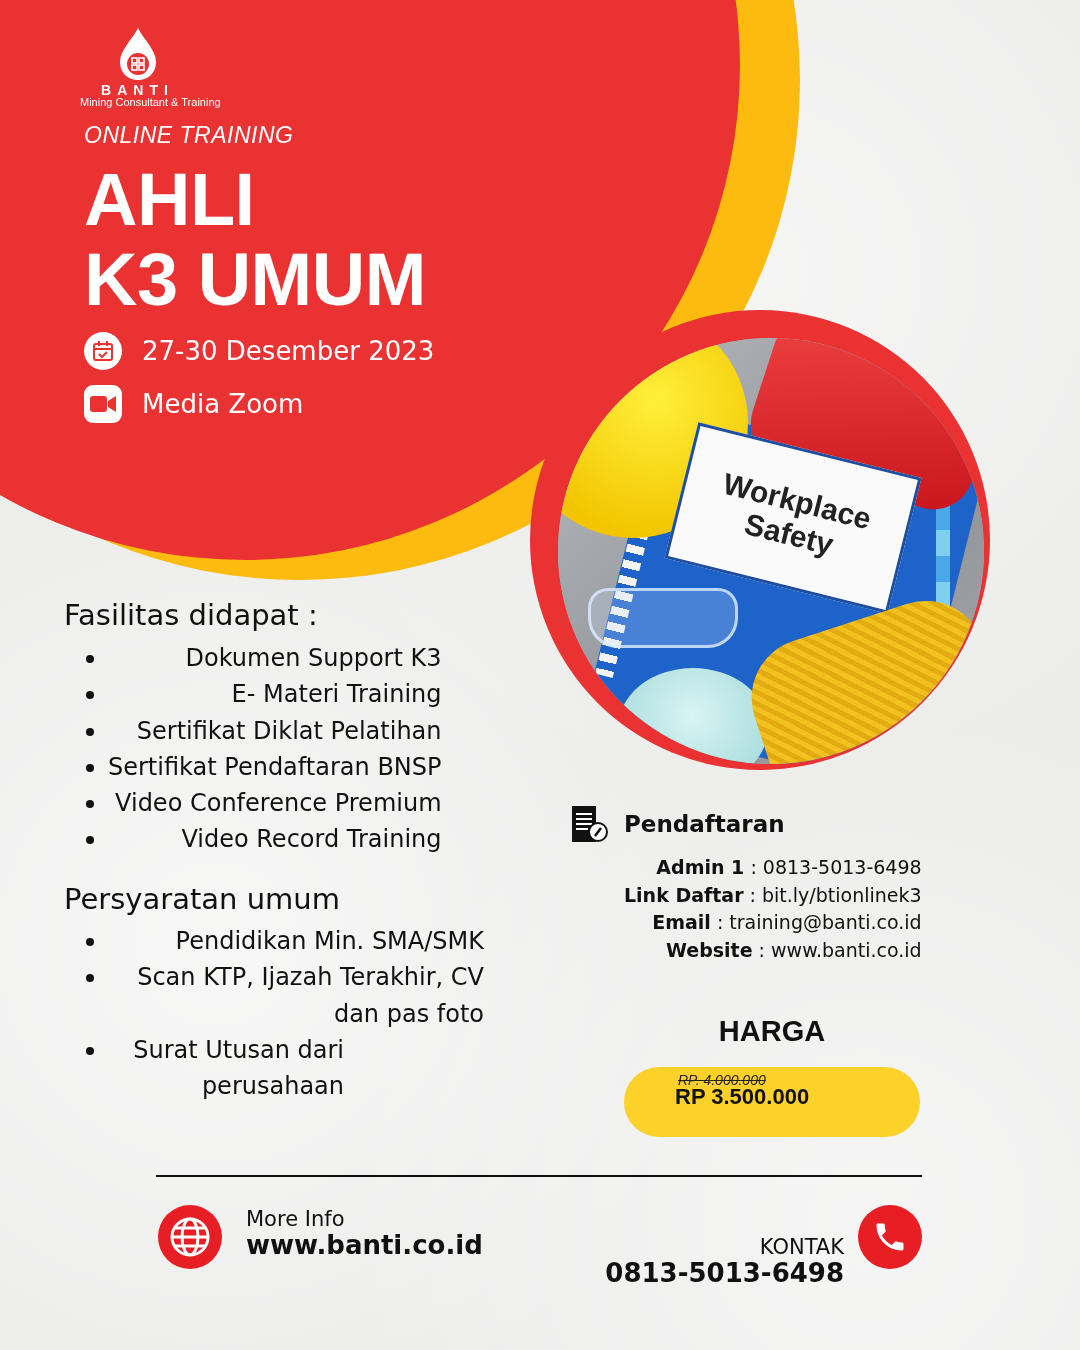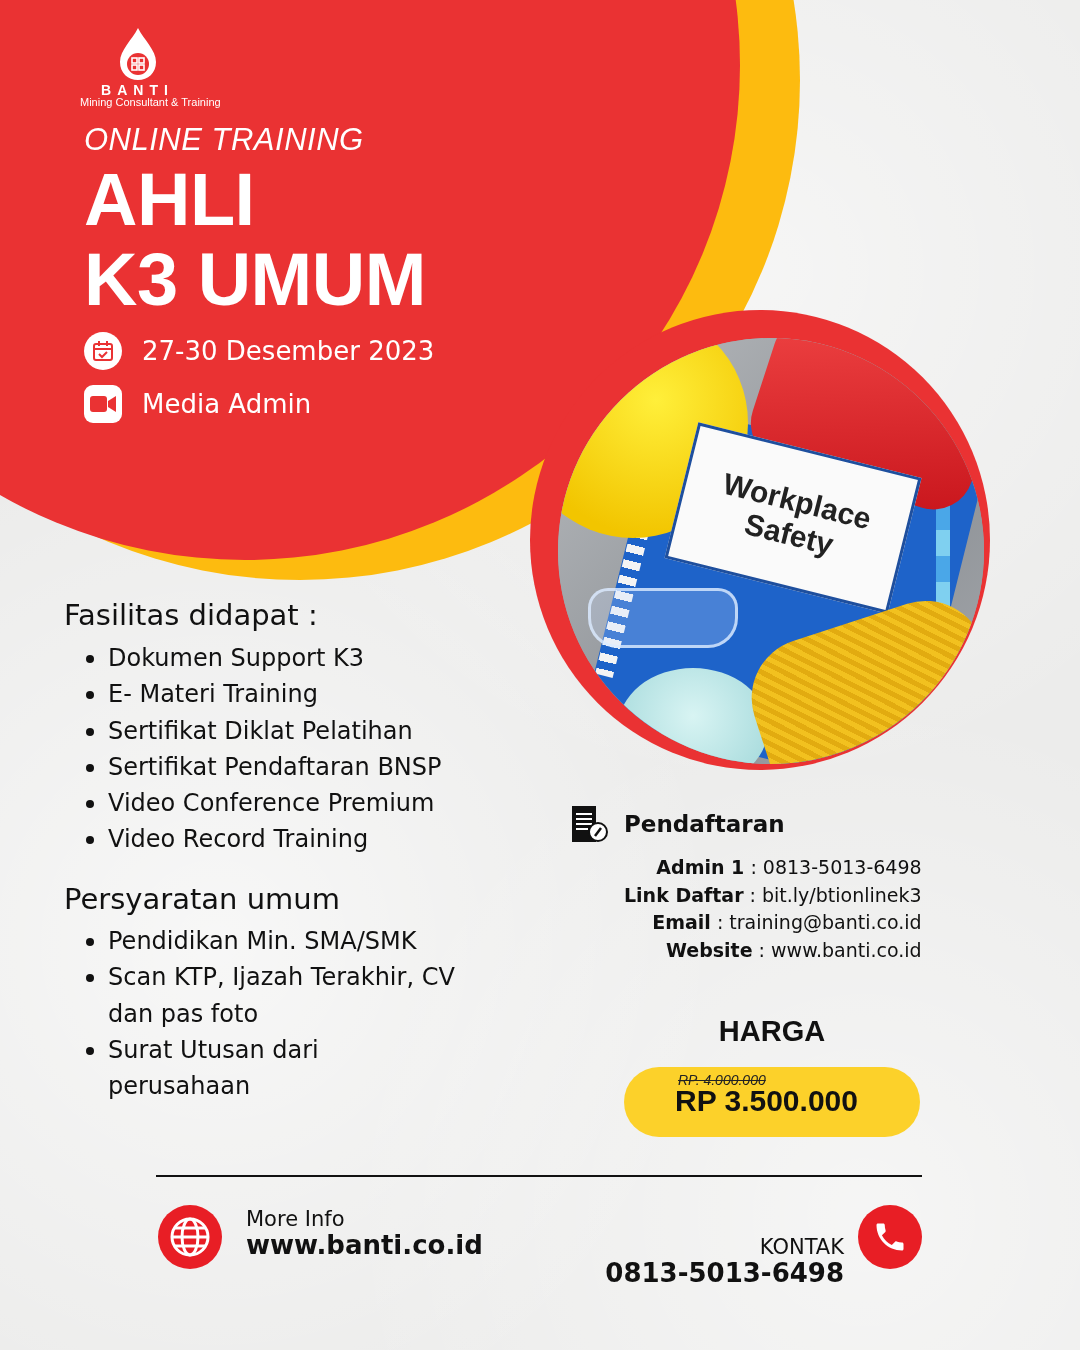--- a/index.html
+++ b/index.html
@@ -59,43 +59,43 @@
   .photo .mask { position:absolute; left:60px; top:330px; width:150px; height:120px; border-radius:50%; background: radial-gradient(circle at 50% 40%, #d8f4f3, #9ed6d8); }
   .photo .glove { position:absolute; left:200px; top:280px; width:240px; height:180px; border-radius: 60px 60px 20px 40px; background: repeating-linear-gradient(45deg,#f2c11f 0 5px,#e2ab10 5px 10px); transform: rotate(-18deg); }
   .photo .tabs { position:absolute; left:378px; top:140px; width:14px; height:160px; background: repeating-linear-gradient(180deg,#7fd0f0 0 26px, #4aa7e8 26px 52px); }
 
   
   .logo { position:absolute; left:80px; top:28px; width:115px; text-align:center; color:#fff; }
   .logo .flame { width:40px; height:52px; margin:0 auto; position:relative; }
   .logo .brand { font-family:"Liberation Sans", sans-serif; font-size:14px; letter-spacing:6px; font-weight:bold; margin-top:2px; }
   .logo .tag { font-family:"Liberation Sans", sans-serif; font-size:11px; white-space:nowrap; margin-top:-2px; }
 
-  .online { position:absolute; left:84px; top:122px; color:#fff; font-family:"Liberation Sans", sans-serif; font-style:italic; font-size:31px; letter-spacing:0.5px; }
+  .online { position:absolute; left:84px; top:122px; color:#fff; font-family:"Liberation Sans", sans-serif; font-style:italic; font-size:23px; letter-spacing:0.5px; }
   .title { position:absolute; left:84px; top:160px; color:#fff; font-family:"Liberation Sans", sans-serif; font-weight:bold; font-size:74px; line-height:80px; letter-spacing:-0.5px; }
 
   .meta-row { position:absolute; left:84px; display:flex; align-items:center; color:#fff; font-family:"DejaVu Sans", sans-serif; font-size:26px;text-align:center; }
   .meta-row .ic { width:38px; height:38px; background:#fff; display:flex; align-items:center; justify-content:center; margin-right:20px; }
   .meta-row .ic.round { border-radius:50%; }
   .meta-row .ic.sq { border-radius:9px; }
 
   .section-title { position:absolute; left:64px; font-family:"DejaVu Sans", sans-serif; font-size:29px; color:#111; }
   .list { position:absolute; left:84px; list-style:none; font-family:"DejaVu Sans", sans-serif; font-size:24px; color:#111; }
-  .list li { position:relative; padding-left:24px; line-height:36.3px; }
+  .list li { position:relative; padding-left:24px; line-height:36.3px;text-align:right; }
   .list li::before { content:""; position:absolute; left:2px; top:15px; width:8px; height:8px; border-radius:50%; background:#111; }
 
   .reg { position:absolute; left:572px; top:806px; }
   .reg .head { display:flex; align-items:center; }
   .reg .head .t { font-family:"DejaVu Sans", sans-serif; font-weight:bold; font-size:23px; margin-left:16px; margin-top:-6px; }
   .reg .rows { margin-left:52px; margin-top:6px; font-family:"DejaVu Sans", sans-serif; font-size:19px; line-height:27.5px;text-align:right; }
   .reg .rows b { font-weight:bold; }
 
   .harga { position:absolute; left:624px; top:1015px; width:296px; text-align:center; font-family:"Liberation Sans", sans-serif; font-weight:bold; font-size:29px; }
   .price-pill { position:absolute; left:624px; top:1067px; width:296px; height:70px; border-radius:35px; background:#fcd12a; }
   .price-old { position:absolute; left:678px; top:1072px; font-family:"Liberation Sans", sans-serif; font-style:italic; font-size:14px; color:#222; text-decoration: line-through; }
-  .price-new { position:absolute; left:675px; top:1084px; font-family:"Liberation Sans", sans-serif; font-weight:bold; font-size:30px; color:#111; }
+  .price-new { position:absolute; left:675px; top:1084px; font-family:"Liberation Sans", sans-serif; font-weight:bold; font-size:22px; color:#111; }
 
   .divider { position:absolute; left:156px; top:1175px; width:766px; height:2px; background:#111; }
 
   .circle-ic { position:absolute; width:64px; height:64px; border-radius:50%; background:#e81e25; display:flex; align-items:center; justify-content:center; }
   .foot-left { position:absolute; left:246px; top:1207px; }
   .foot-left .small { font-family:"DejaVu Sans", sans-serif; font-size:21px; color:#111; }
   .foot-left .big { font-family:"DejaVu Sans", sans-serif; font-weight:bold; font-size:26px; color:#111; margin-top:-1px; }
   .foot-right { position:absolute; right:236px; top:1207px; text-align:right;margin-top:28px; }
   .foot-right .small { font-family:"DejaVu Sans", sans-serif; font-size:21px; color:#111; }
   .foot-right .big { font-family:"DejaVu Sans", sans-serif; font-weight:bold; font-size:26px; color:#111; margin-top:-1px; }
@@ -142,21 +142,21 @@
   </span>
   <span>27-30 Desember 2023</span>
 </div>
 <div class="meta-row" style="top:385px;">
   <span class="ic sq">
     <svg width="26" height="18" viewBox="0 0 26 18">
       <rect x="0" y="1" width="17" height="16" rx="3" fill="#ea3233"></rect>
       <polygon points="18,6 26,1 26,17 18,12" fill="#ea3233"></polygon>
     </svg>
   </span>
-  <span>Media Admin</span>
+  <span>Media Zoom</span>
 </div>
 
 <div class="photo-ring"></div>
 <div class="photo">
   <div class="bg"></div>
   <div class="binder"></div>
   <div class="tabs"></div>
   <div class="spiral"></div>
   <div class="helmet"></div>
   <div class="bag"></div>

